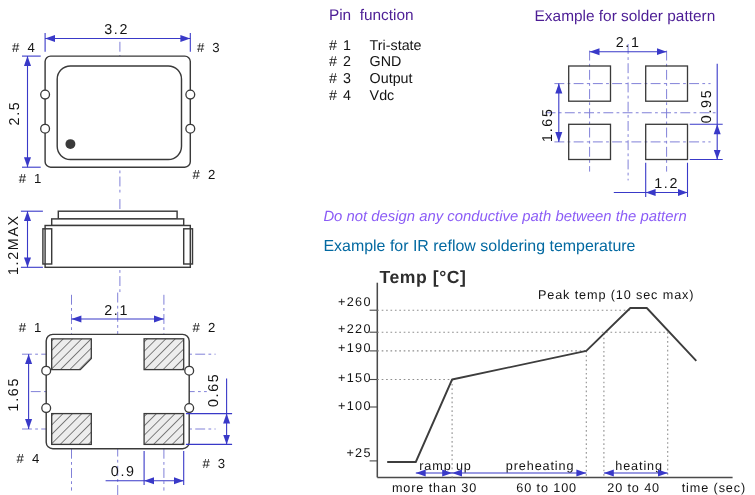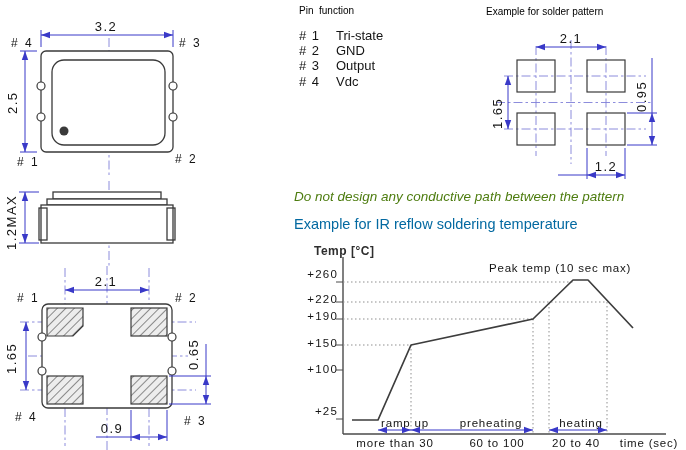--- a/index.html
+++ b/index.html
@@ -1,24 +1,24 @@
 <!DOCTYPE html>
 <html><head>
 <meta charset="utf-8">
 <style>
   html,body { margin:0; padding:0; background:#fff; }
   .screen {
     position:relative; width:686px; height:450px; background:#ffffff;
     font-family:"Liberation Sans", sans-serif; color:#141414; overflow:hidden;
   }
   .abs { position:absolute; }
-  .panel-title { font-size:10px; color:#000000; white-space:pre; }
-  .note-text { font-size:13.5px; font-style:italic; color:#4d7c0f; }
+  .panel-title { font-size:14px; color:#4c1d95; white-space:pre; }
+  .note-text { font-size:13.5px; font-style:italic; color:#8b5cf6; }
   .chart-title { font-size:14.5px; color:#0369a1; }
-  .temp-label { font-size:12px; font-weight:bold; color:#2e2e2e; letter-spacing:0.5px; }
+  .temp-label { font-size:16px; font-weight:bold; color:#2e2e2e; letter-spacing:0.5px;margin-left:31px; }
   .pin-rows { font-size:13px; }
   .pin-row { display:flex; height:15.2px; line-height:15.2px; }
   .pin-row .pin-no { width:37px; letter-spacing:1px; }
   svg { position:absolute; left:0; top:0; }
   svg text { font-family:"Liberation Sans", sans-serif; fill:#141414; }
   .dimtxt  { font-size:13px; letter-spacing:1.5px; }
   .pintxt  { font-size:12px; letter-spacing:2px; }
   .ticktxt { font-size:11.5px; letter-spacing:1.2px; }
   .smalltxt{ font-size:11.5px; letter-spacing:0.8px; }
   .ol   { fill:none; stroke:#3a3a3a; stroke-width:1.3; }

